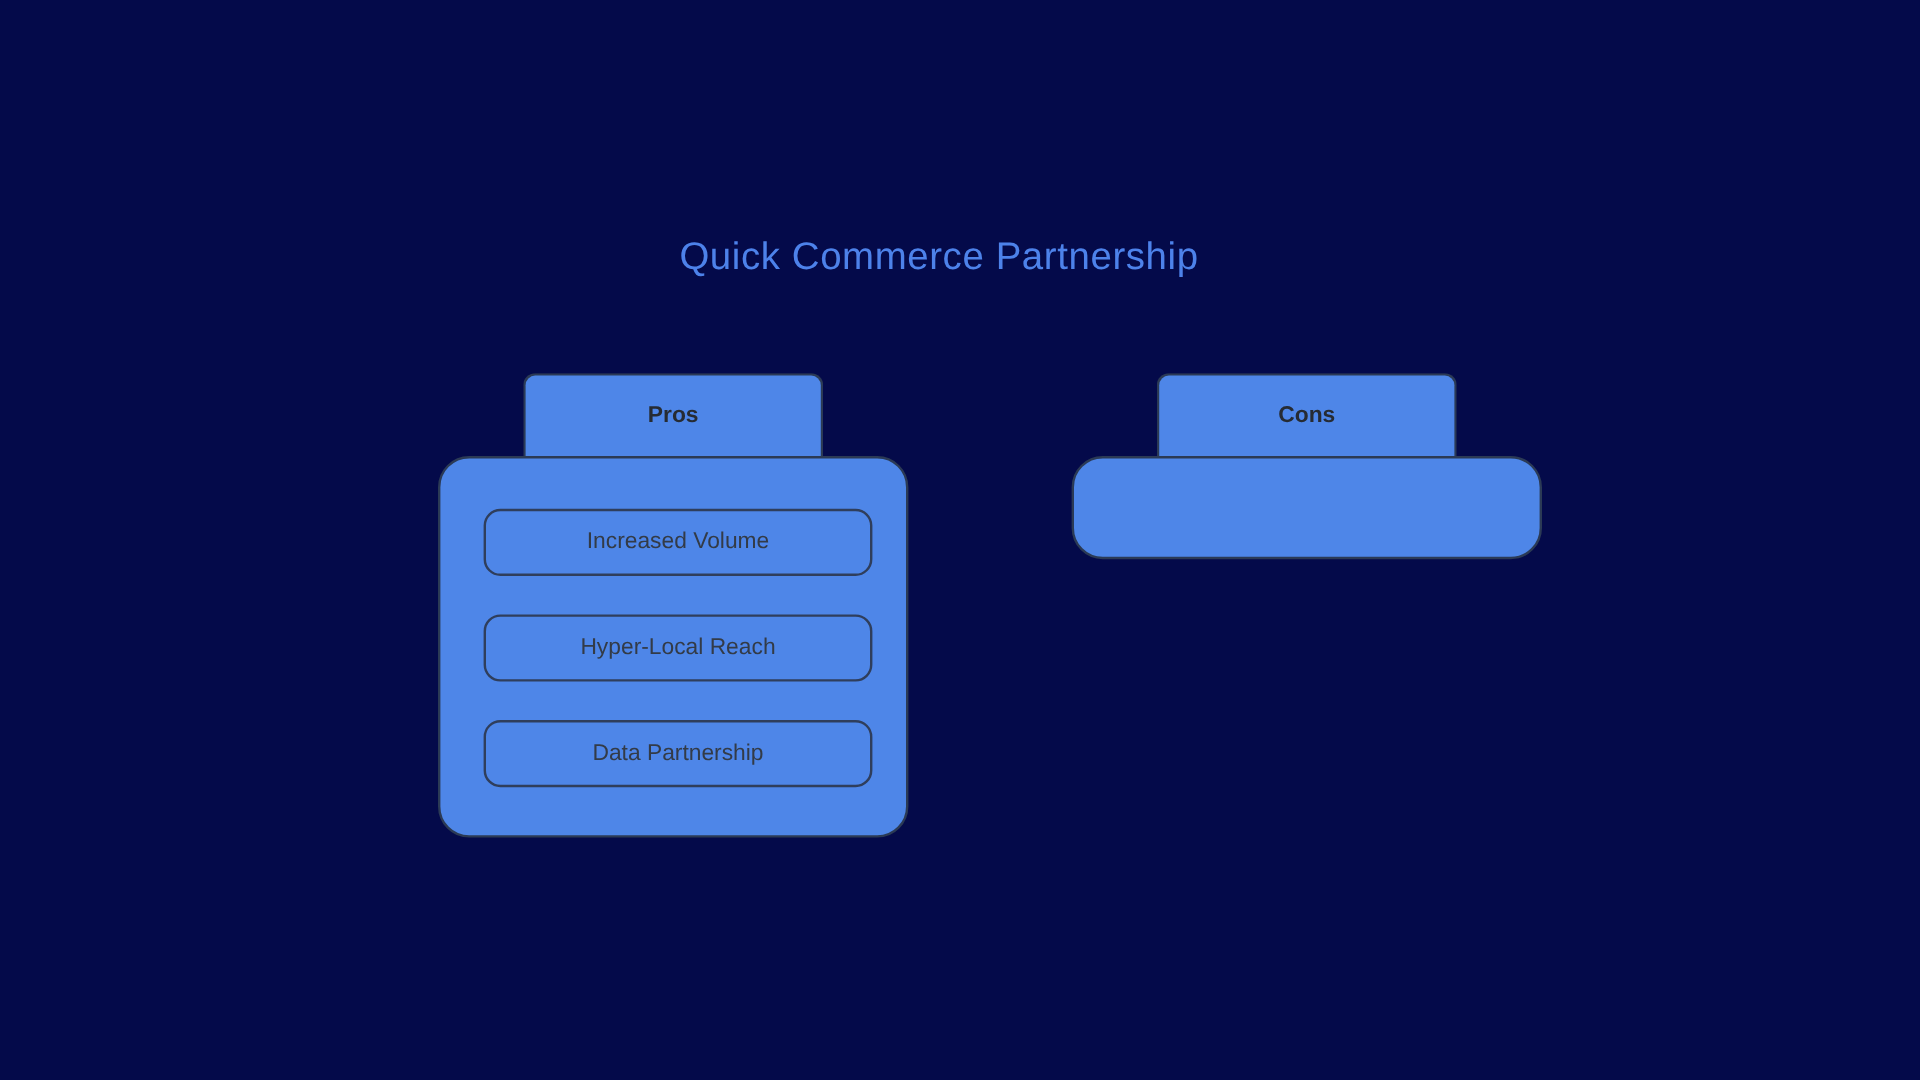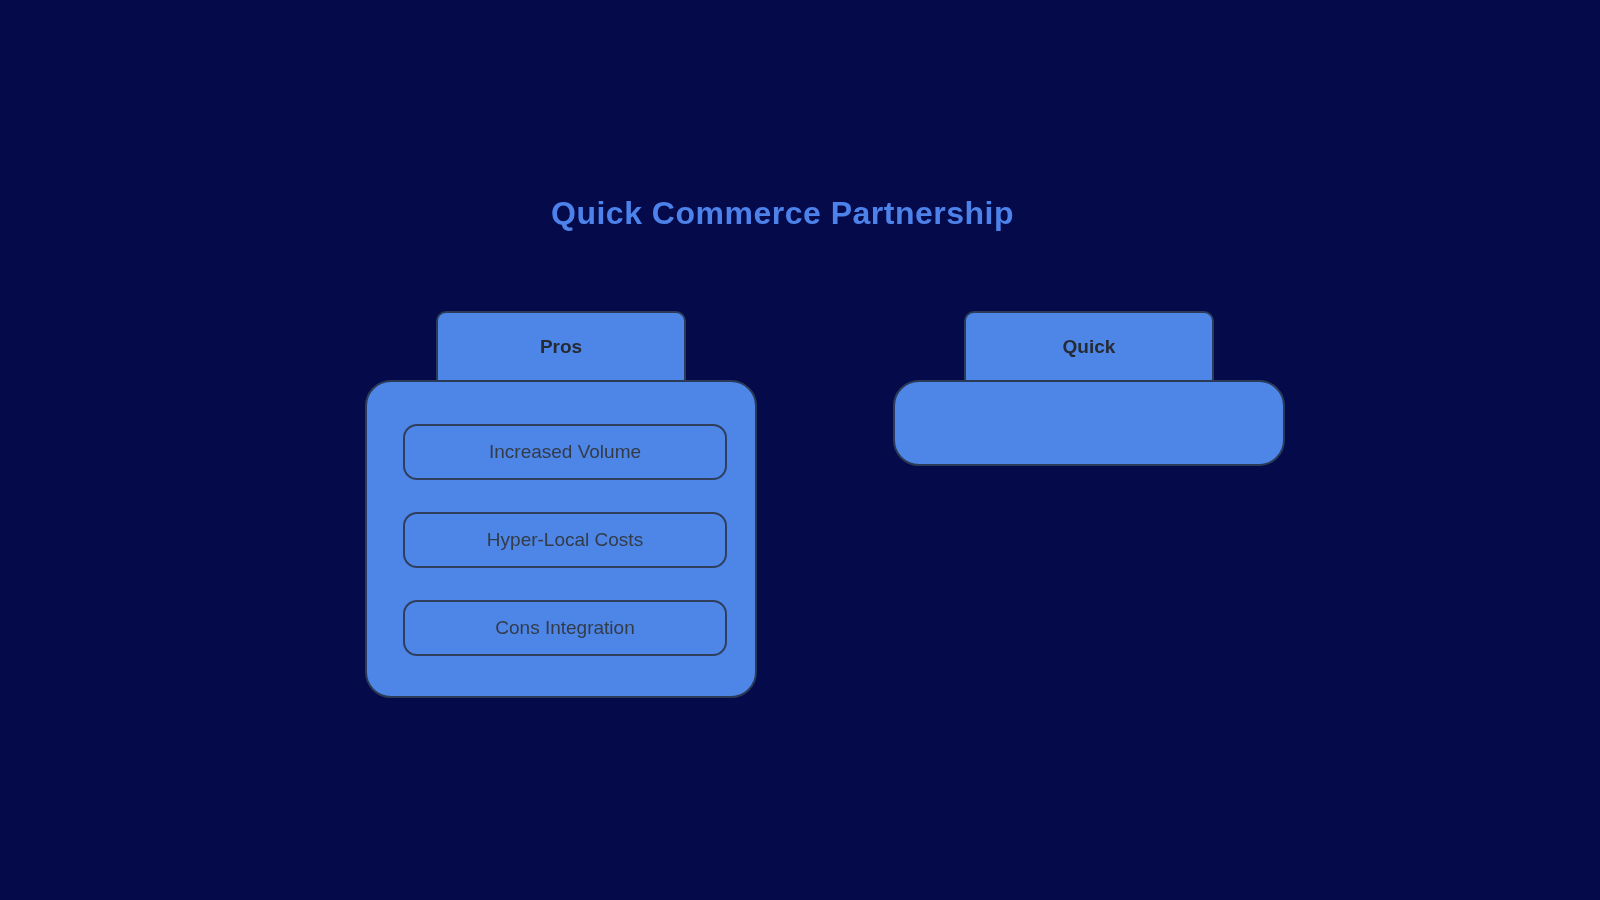--- a/index.html
+++ b/index.html
@@ -8,21 +8,21 @@
     background:#040a4a;
     font-family:"Liberation Sans", sans-serif;
     position:relative;
     overflow:hidden;
   }
   .title{
     position:absolute;
     left:365px;top:195px;width:835px;
     text-align:center;
     font-size:32px;
-    font-weight:700;
+    font-weight:400;
     color:#4d82ea;
     letter-spacing:0.5px;
   }
   .diagram{
     position:absolute;
     left:365px;top:311px;width:920px;
     display:flex;
     justify-content:space-between;
     text-align:center;
   }
@@ -79,29 +79,29 @@
 
   <div class="card">
     <div class="tab">
       <span>Pros</span>
     </div>
     <div class="cardbody">
       <div class="item">
         <span>Increased Volume</span>
       </div>
       <div class="item">
-        <span>Hyper-Local Costs</span>
+        <span>Hyper-Local Reach</span>
       </div>
       <div class="item">
-        <span>Cons Integration</span>
+        <span>Data Partnership</span>
       </div>
     </div>
   </div>
 
   <div class="card">
     <div class="tab">
-      <span>Quick</span>
+      <span>Cons</span>
     </div>
     <div class="cardbody">
     </div>
   </div>
 
 </div>
 
 </body></html>

